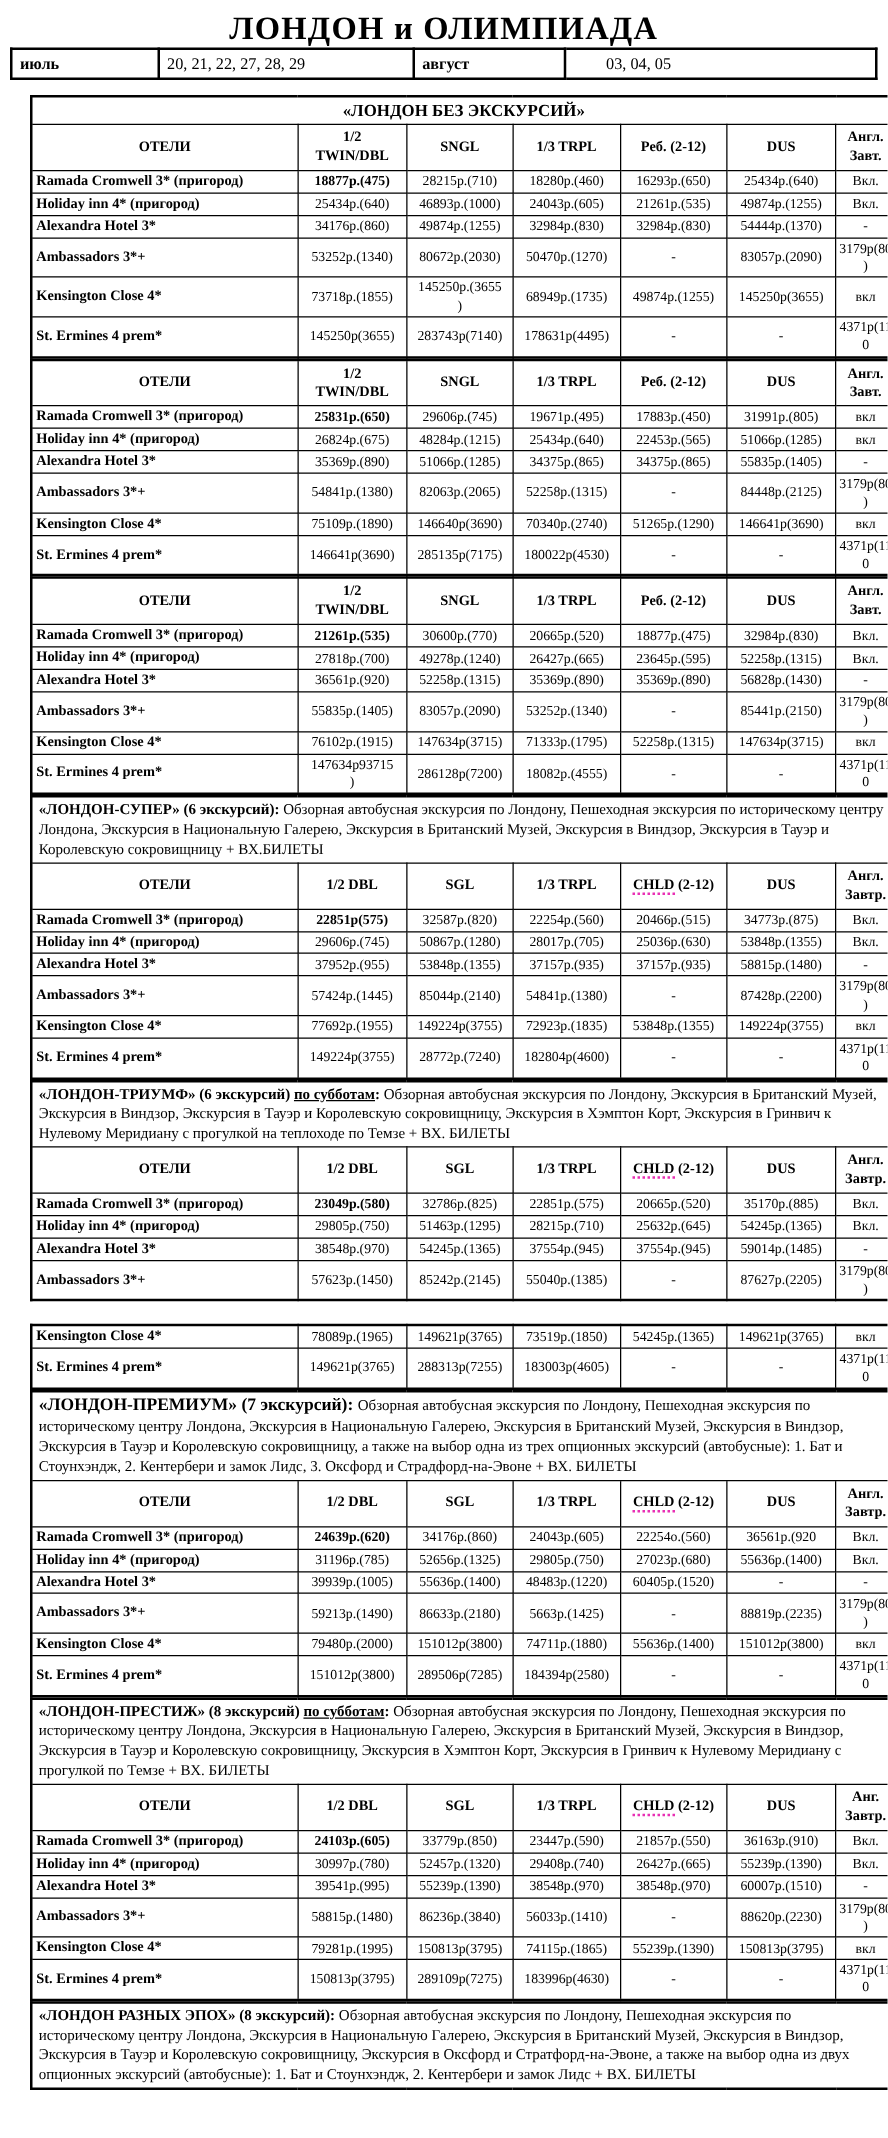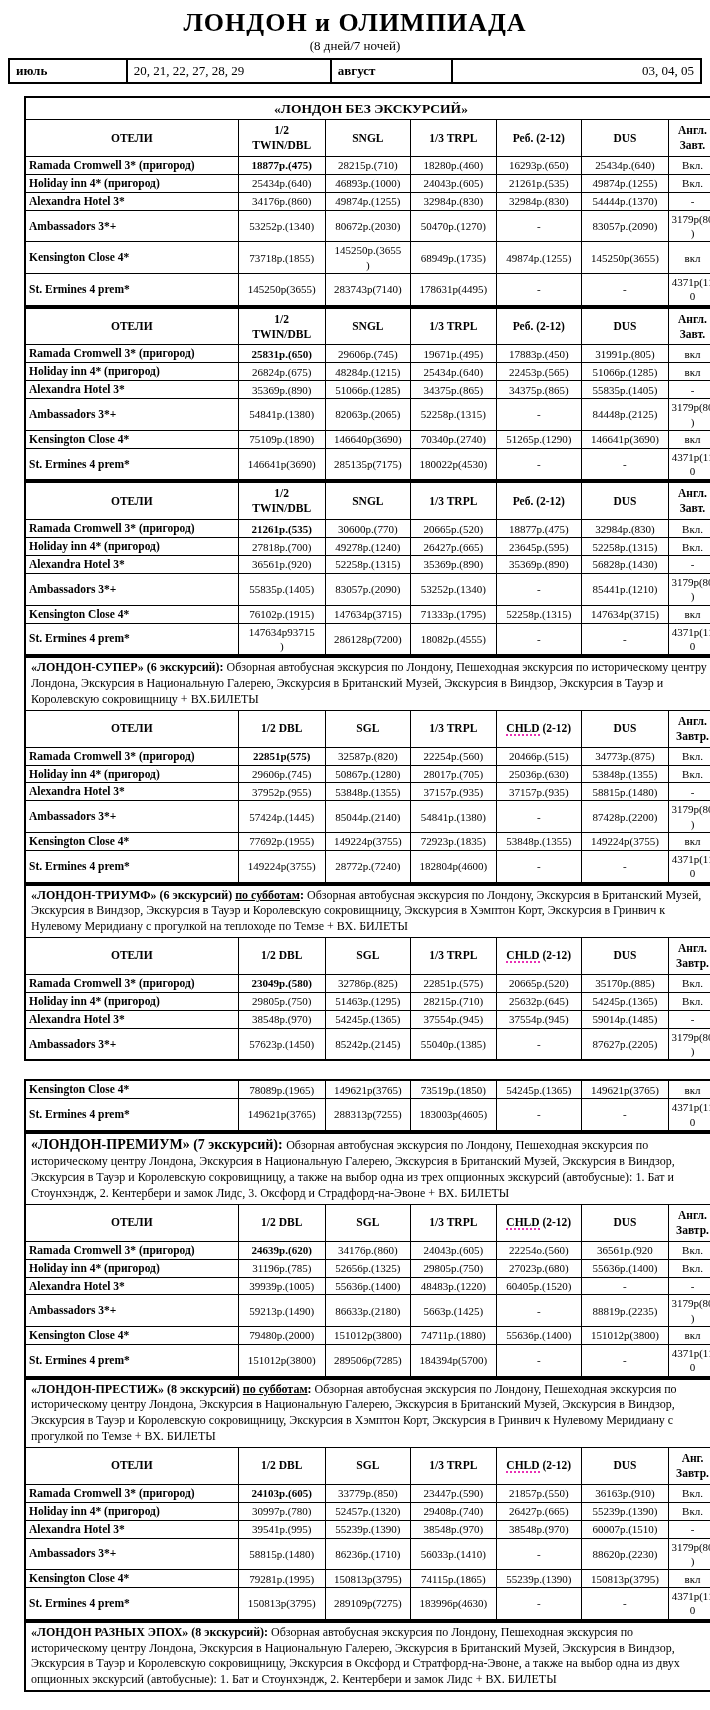--- a/index.html
+++ b/index.html
@@ -5,21 +5,21 @@
   html,body { margin:0; padding:0; background:#fff; color:#000; }
   body { width:710px; font-family:"Liberation Serif","DejaVu Serif",serif; }
   .page { padding:6px 8px 14px 8px; }
 
   h1 { text-align:center; font-size:26px; margin:2px 0 0 0; letter-spacing:1px; font-weight:bold;font-family:Liberation Serif, serif; }
   .subtitle { text-align:center; font-size:13px; margin:0 0 4px 0; }
 
   table.date-table { width:100%; border-collapse:collapse; }
   .date-table td { border:2px solid #000; font-size:13px; padding:3px 6px; line-height:1.2; }
   .date-table td.b { font-weight:bold; }
-  .date-table td.c { text-align:right;padding-left:32px; }
+  .date-table td.c { text-align:left;padding-left:32px; }
 
   #sections { margin-top:12px; }
   table.sec { width:100%; border-collapse:collapse; table-layout:fixed; border:2px solid #000;margin-left:16px; }
   .sec th, .sec td { border:1px solid #000; font-size:11px; line-height:1.3; padding:1px 2px;
     text-align:center; vertical-align:middle; white-space:pre-line; word-wrap:break-word; }
   .sec th { font-size:11.5px; padding:3px 2px; }
   .sec td.hotel { text-align:left; font-weight:bold; font-size:11.5px; padding-left:3px; }
   .sec td.bold { font-weight:bold; }
   .sec td.desc { text-align:left; white-space:normal; font-size:12px; padding:2px 5px; line-height:1.32; }
   .sec td.banner { text-align:center; white-space:normal; font-weight:bold; font-size:13.5px; padding:2px 4px; }
@@ -27,21 +27,20 @@
   .sec-title.big { font-size:14px; }
   .sec-sub { text-decoration:underline; }
   .sq { border-bottom:2px dotted #e82fb4; }
   .gap { height:18px; }
 </style>
 </head>
 <body>
 
 <div class="page">
   <h1>ЛОНДОН  и ОЛИМПИАДА</h1>
-  <div class="subtitle">(8 дней/7 ночей)</div>
 
   <table class="date-table">
     <tbody>
       <tr>
         <td class="b" style="width:17%">июль</td>
         <td style="width:29.5%">20, 21, 22, 27, 28, 29</td>
         <td class="b" style="width:17.5%">август</td>
         <td class="c" style="width:36%">03, 04, 05</td>
       </tr>
     </tbody>
@@ -261,21 +260,21 @@
               <td>35369р.(890)</td>
               <td>56828р.(1430)</td>
               <td>-</td>
             </tr>
             <tr>
               <td class="hotel">Ambassadors 3*+</td>
               <td>55835р.(1405)</td>
               <td>83057р.(2090)</td>
               <td>53252р.(1340)</td>
               <td>-</td>
-              <td>85441р.(1210)</td>
+              <td>85441р.(2150)</td>
               <td>3179р(80)</td>
             </tr>
             <tr>
               <td class="hotel">Kensington Close 4*</td>
               <td>76102р.(1915)</td>
               <td>147634р(3715)</td>
               <td>71333р.(1795)</td>
               <td>52258р.(1315)</td>
               <td>147634р(3715)</td>
               <td>вкл</td>
@@ -538,21 +537,21 @@
               <td>151012р(3800)</td>
               <td>74711р.(1880)</td>
               <td>55636р.(1400)</td>
               <td>151012р(3800)</td>
               <td>вкл</td>
             </tr>
             <tr>
               <td class="hotel">St. Ermines 4 prem*</td>
               <td>151012р(3800)</td>
               <td>289506р(7285)</td>
-              <td>184394р(5700)</td>
+              <td>184394р(2580)</td>
               <td>-</td>
               <td>-</td>
               <td>4371р(110</td>
             </tr>
           </tbody>
         </table>
       </div>
       <div class="section">
         <table class="sec">
           <colgroup>
@@ -601,21 +600,21 @@
               <td>39541р.(995)</td>
               <td>55239р.(1390)</td>
               <td>38548р.(970)</td>
               <td>38548р.(970)</td>
               <td>60007р.(1510)</td>
               <td>-</td>
             </tr>
             <tr>
               <td class="hotel">Ambassadors 3*+</td>
               <td>58815р.(1480)</td>
-              <td>86236р.(1710)</td>
+              <td>86236р.(3840)</td>
               <td>56033р.(1410)</td>
               <td>-</td>
               <td>88620р.(2230)</td>
               <td>3179р(80)</td>
             </tr>
             <tr>
               <td class="hotel">Kensington Close 4*</td>
               <td>79281р.(1995)</td>
               <td>150813р(3795)</td>
               <td>74115р.(1865)</td>

